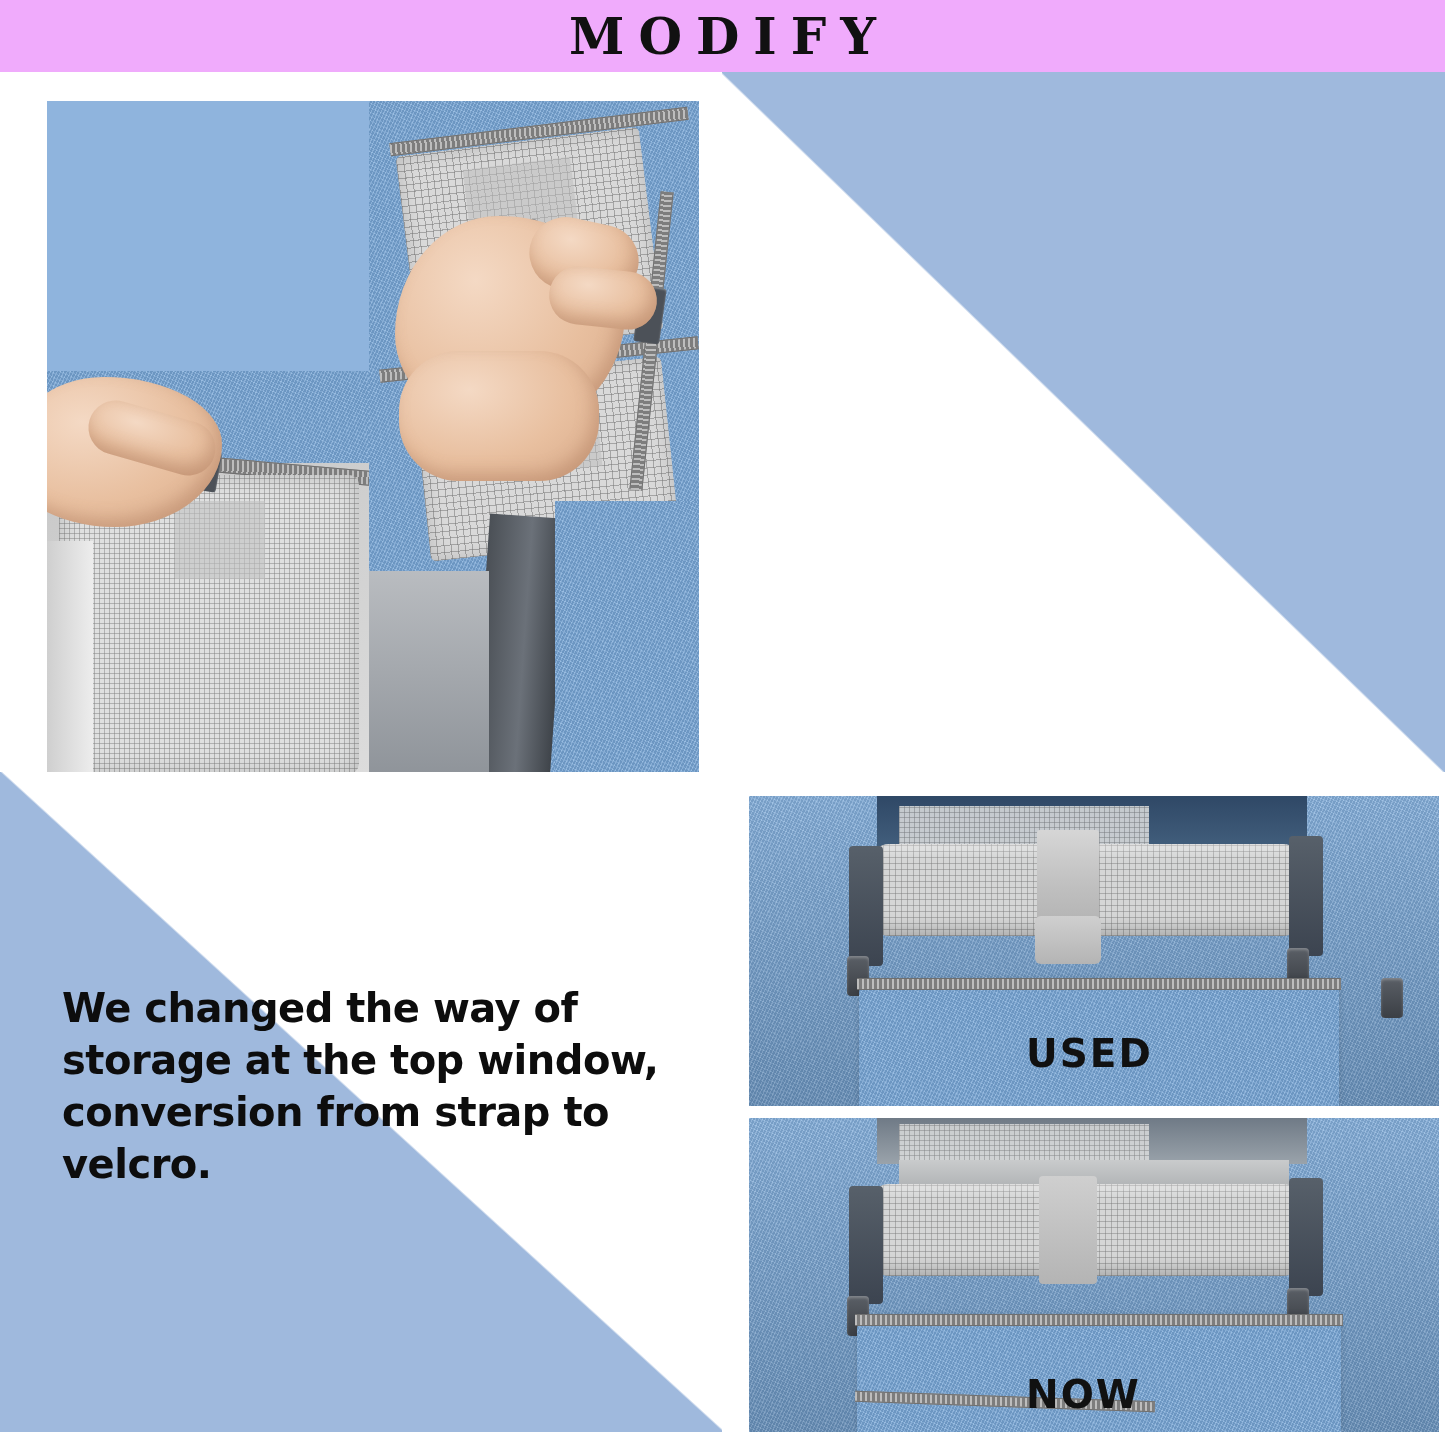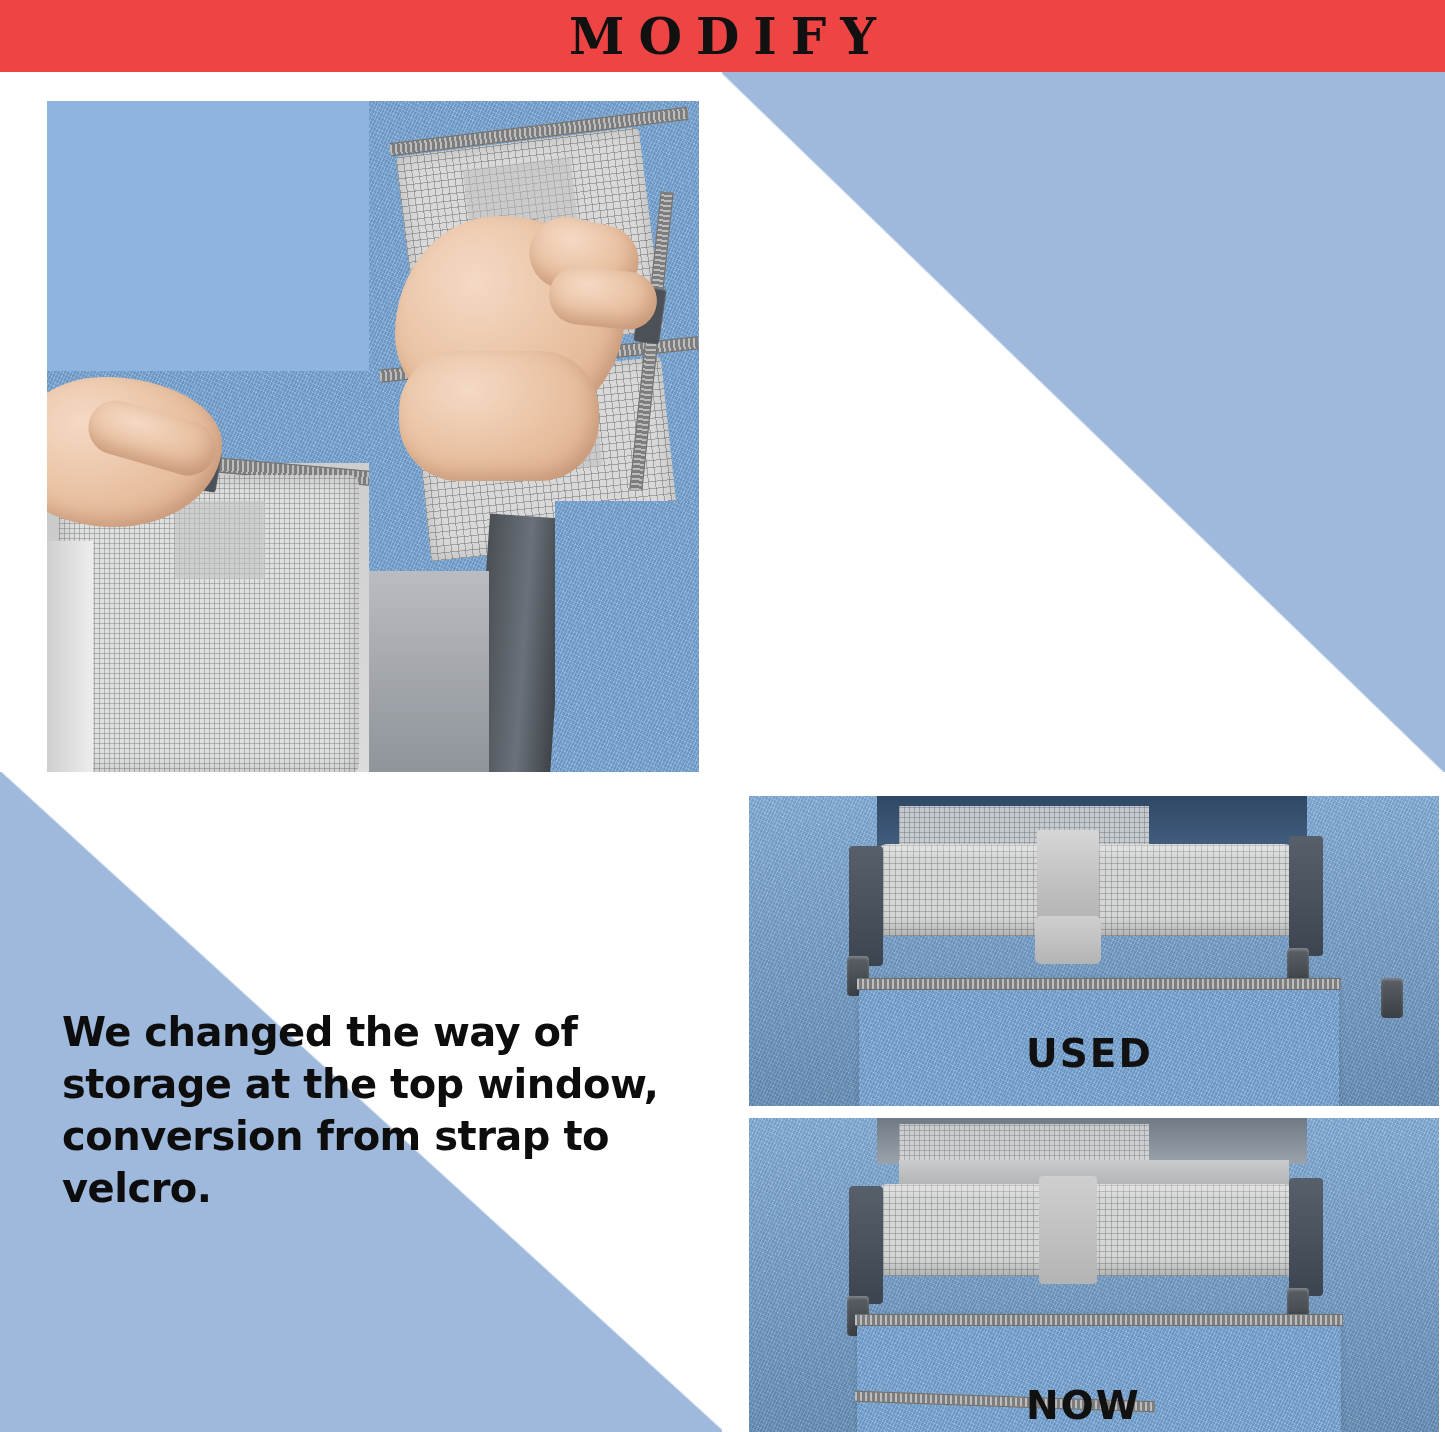--- a/index.html
+++ b/index.html
@@ -3,21 +3,21 @@
 <meta charset="utf-8">
 <style>
   html,body{margin:0;padding:0;}
   body{
     width:1445px;height:1432px;
     background:#ffffff;
     font-family:"Liberation Sans", sans-serif;
     overflow:hidden;
     position:relative;
   }
-  .page{position:relative;width:1445px;height:1432px;background:#ef4444;overflow:hidden;}
+  .page{position:relative;width:1445px;height:1432px;background:#f0abfc;overflow:hidden;}
 
   
   .title{
     position:absolute;top:0;left:0;width:1445px;height:72px;
     display:flex;align-items:center;justify-content:center;
     font-family:"DejaVu Serif", serif;
     font-weight:bold;
     font-size:50px;
     letter-spacing:14px;
     color:#111111;
@@ -45,21 +45,21 @@
     letter-spacing:-0.5px;
   }
 
   
   .q-bl{left:0;top:772px;width:723px;height:660px;background:#ffffff;}
   .q-bl .diag{
     position:absolute;inset:0;
     background:linear-gradient(to top right, #9fb9dd 0%, #9fb9dd 50%, #ffffff 50.2%, #ffffff 100%);
   }
   .q-bl .textwrap{
-    position:absolute;left:62px;top:210px;width:600px;margin-top:24px;
+    position:absolute;left:62px;top:210px;width:600px;
   }
 
   
   .q-tl{left:0;top:72px;width:722px;height:700px;background:#ffffff;}
   .photo-tl{
     position:absolute;left:47px;top:29px;width:652px;height:673px;
     overflow:hidden;
     background:#8fb4dd;
   }
   
@@ -122,21 +122,21 @@
   }
   .label-overlay{
     position:absolute;
     font-family:"DejaVu Sans", sans-serif;
     font-weight:bold;
     color:#111;
     font-size:39px;
     letter-spacing:2px;
   }
   .lbl-used{left:277px;top:235px;}
-  .lbl-now{left:277px;top:265px;}
+  .lbl-now{left:277px;top:254px;}
 
   .strap{
     position:absolute;
     background:linear-gradient(180deg,#d6d6d6 0%,#bfbfbf 45%,#a9a9a9 100%);
     border-radius:3px;
   }
   .velcro{
     position:absolute;
     background:linear-gradient(180deg,#cfcfcf 0%,#b4b4b4 100%);
     border-radius:2px;

